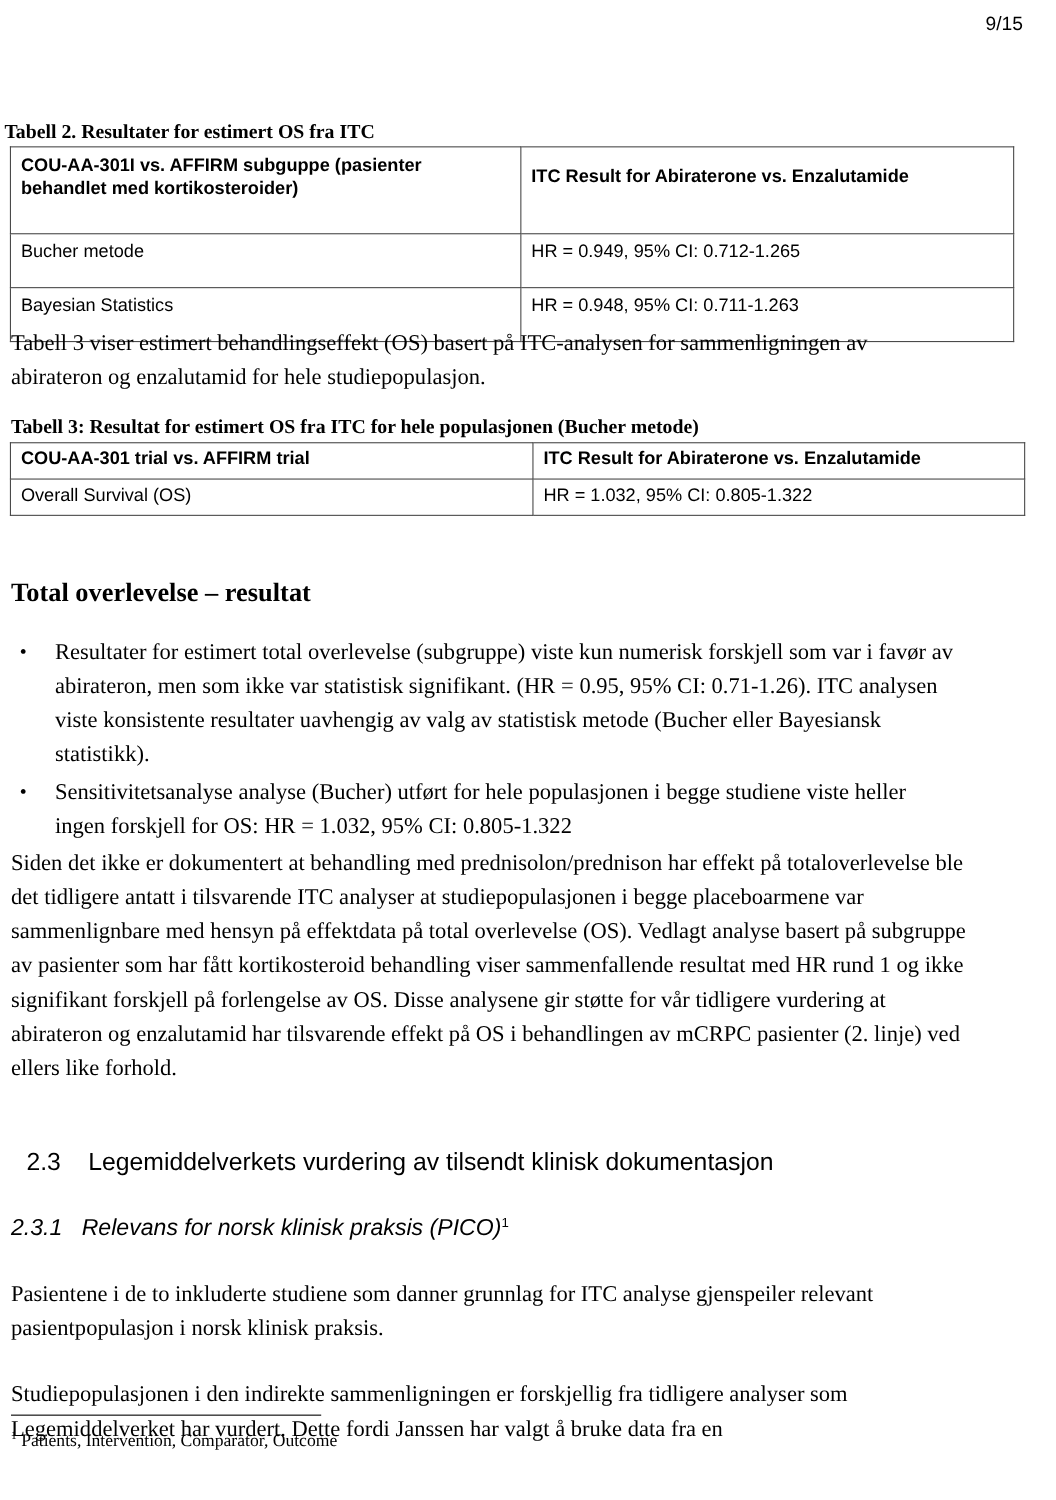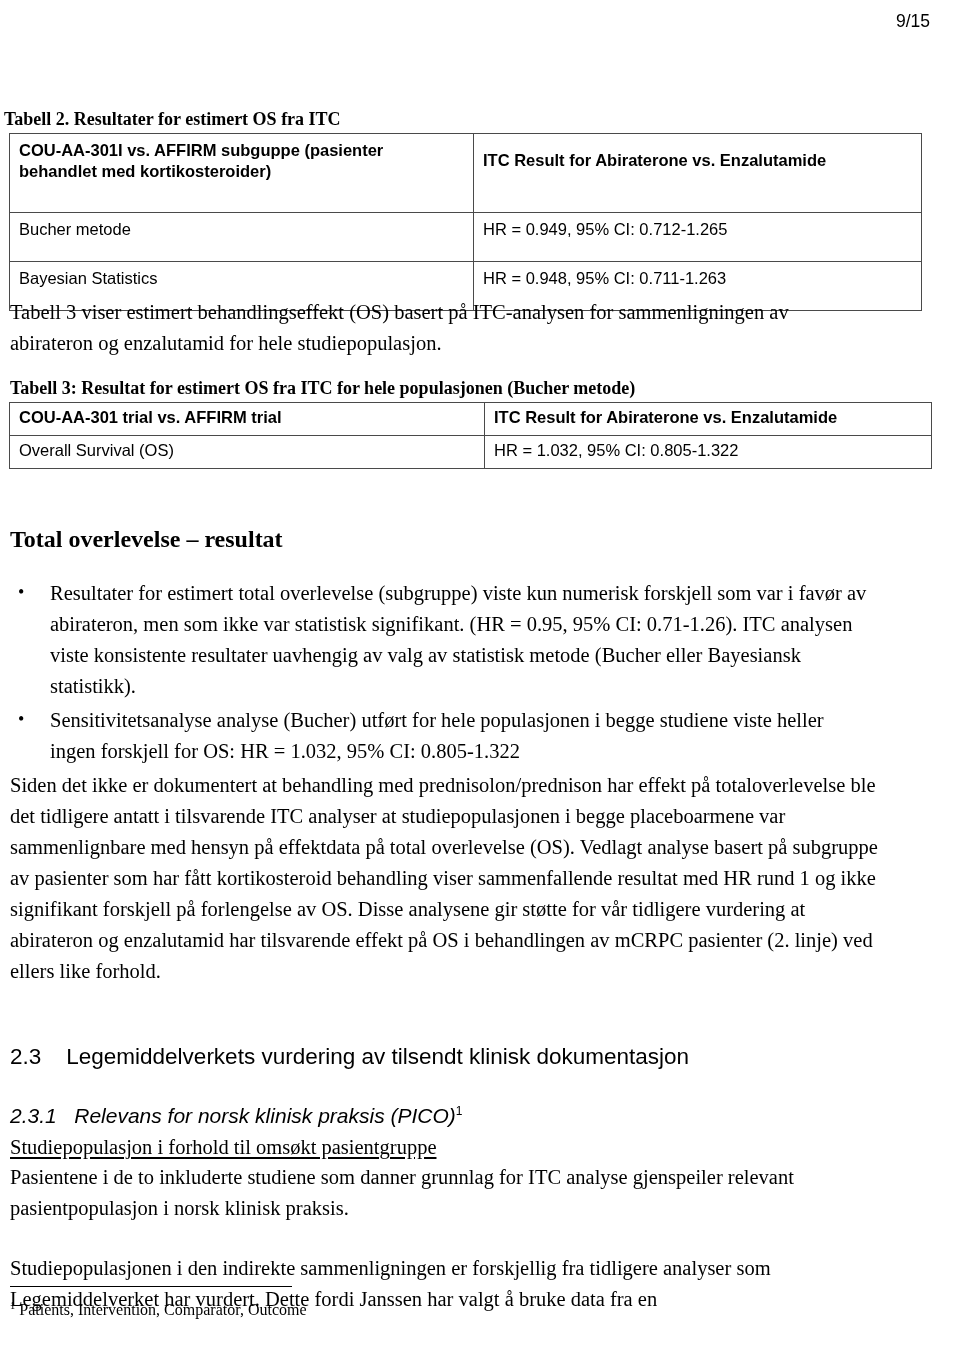--- a/index.html
+++ b/index.html
@@ -226,31 +226,28 @@
     <ul class="bullets">
       <li>Resultater for estimert total overlevelse (subgruppe) viste kun numerisk forskjell som var i favør av abirateron, men som ikke var statistisk signifikant. (HR = 0.95, 95% CI: 0.71-1.26). ITC analysen viste konsistente resultater uavhengig av valg av statistisk metode (Bucher eller Bayesiansk statistikk).</li>
       <li>Sensitivitetsanalyse analyse (Bucher) utført for hele populasjonen i begge studiene viste heller ingen forskjell for OS: HR = 1.032, 95% CI: 0.805-1.322</li>
     </ul>
   </div>
 
   <div class="abs" style="left:10px; top:770px; width:880px;">
     <p class="body-par">Siden det ikke er dokumentert at behandling med prednisolon/prednison har effekt på totaloverlevelse ble det tidligere antatt i tilsvarende ITC analyser at studiepopulasjonen i begge placeboarmene var sammenlignbare med hensyn på effektdata på total overlevelse (OS). Vedlagt analyse basert på subgruppe av pasienter som har fått kortikosteroid behandling viser sammenfallende resultat med HR rund 1 og ikke signifikant forskjell på forlengelse av OS. Disse analysene gir støtte for vår tidligere vurdering at abirateron og enzalutamid har tilsvarende effekt på OS i behandlingen av mCRPC pasienter (2. linje) ved ellers like forhold.</p>
   </div>
 
-  <div class="abs" style="left:10px; top:1043px; width:900px;">
+  <div class="abs" style="left:24px; top:1043px; width:900px;">
     <div class="h-num">2.3    Legemiddelverkets vurdering av tilsendt klinisk dokumentasjon</div>
   </div>
 
   <div class="abs" style="left:10px; top:1098px; width:900px;">
     <div class="h-num-sub"><span>2.3.1   Relevans for norsk klinisk praksis (PICO)</span><sup>1</sup></div>
   </div>
 
-  <div class="abs" style="left:10px; top:1133px; width:900px;">
-    <div class="underline-head">Studiepopulasjon i forhold til omsøkt pasientgruppe</div>
-  </div>
 
   <div class="abs" style="left:10px; top:1253px; width:880px;">
     <p class="body-par">Studiepopulasjonen i den indirekte sammenligningen er forskjellig fra tidligere analyser som Legemiddelverket har vurdert. Dette fordi Janssen har valgt å bruke data fra en</p>
   </div>
 
   <div class="abs" style="left:10px; top:1162px; width:860px;">
     <p class="body-par">Pasientene i de to inkluderte studiene som danner grunnlag for ITC analyse gjenspeiler relevant pasientpopulasjon i norsk klinisk praksis.</p>
   </div>
 
   <div class="abs" style="left:10px; top:1286px; width:500px;">

